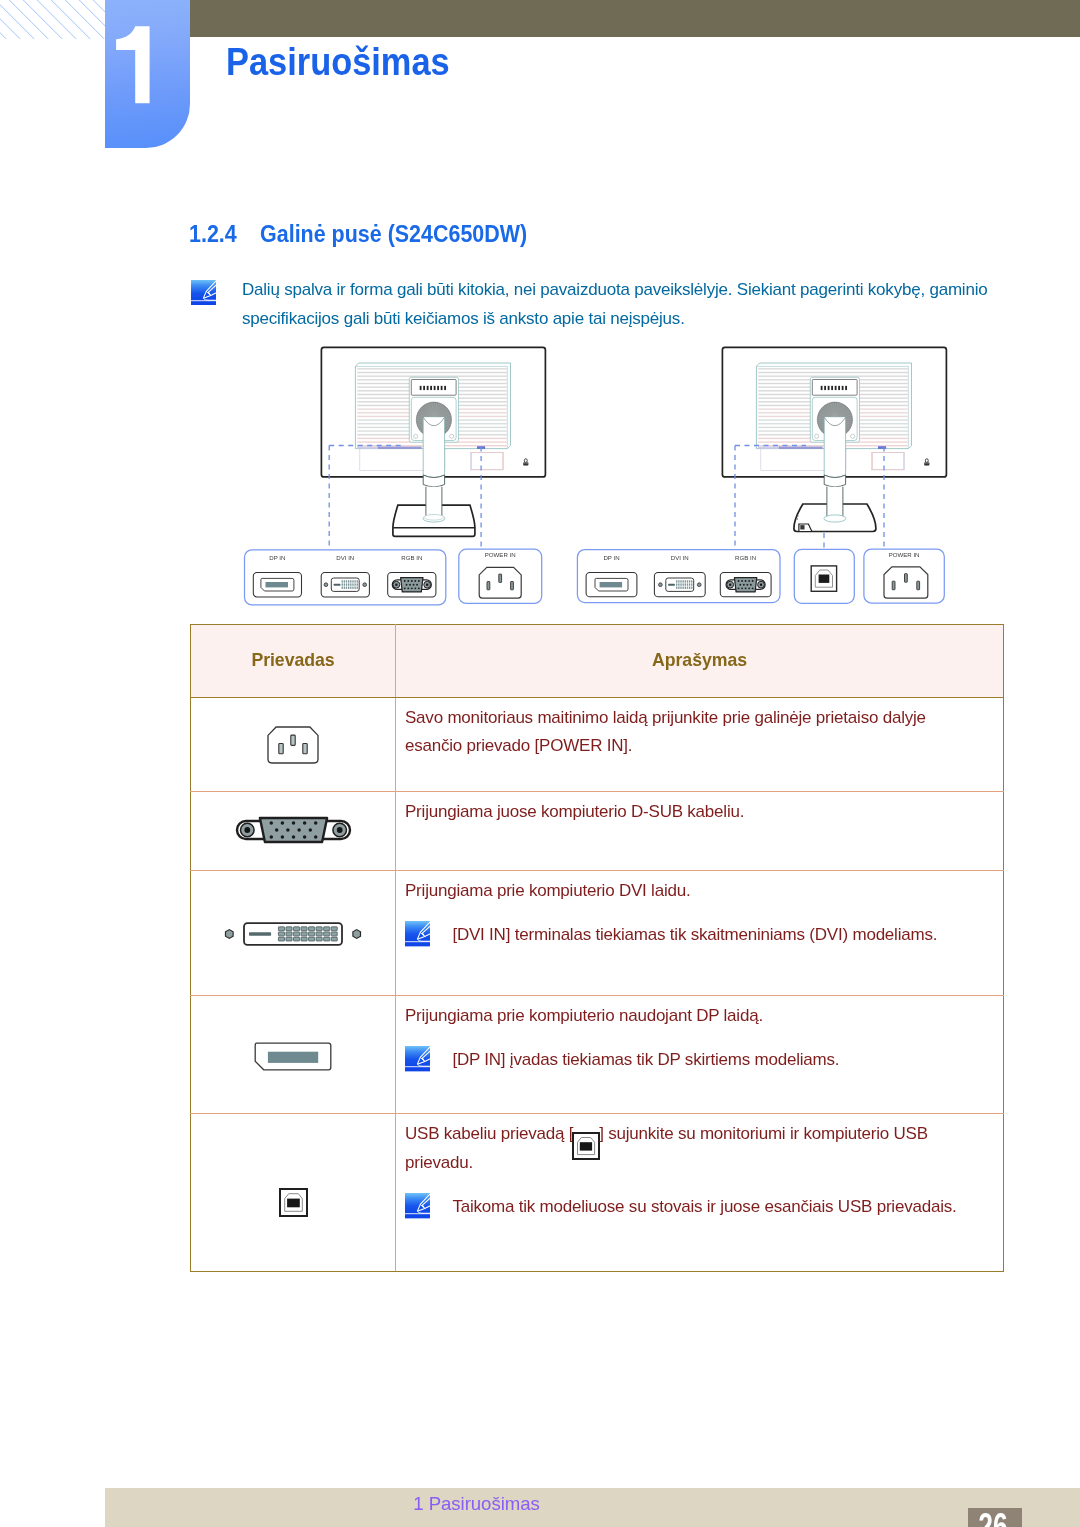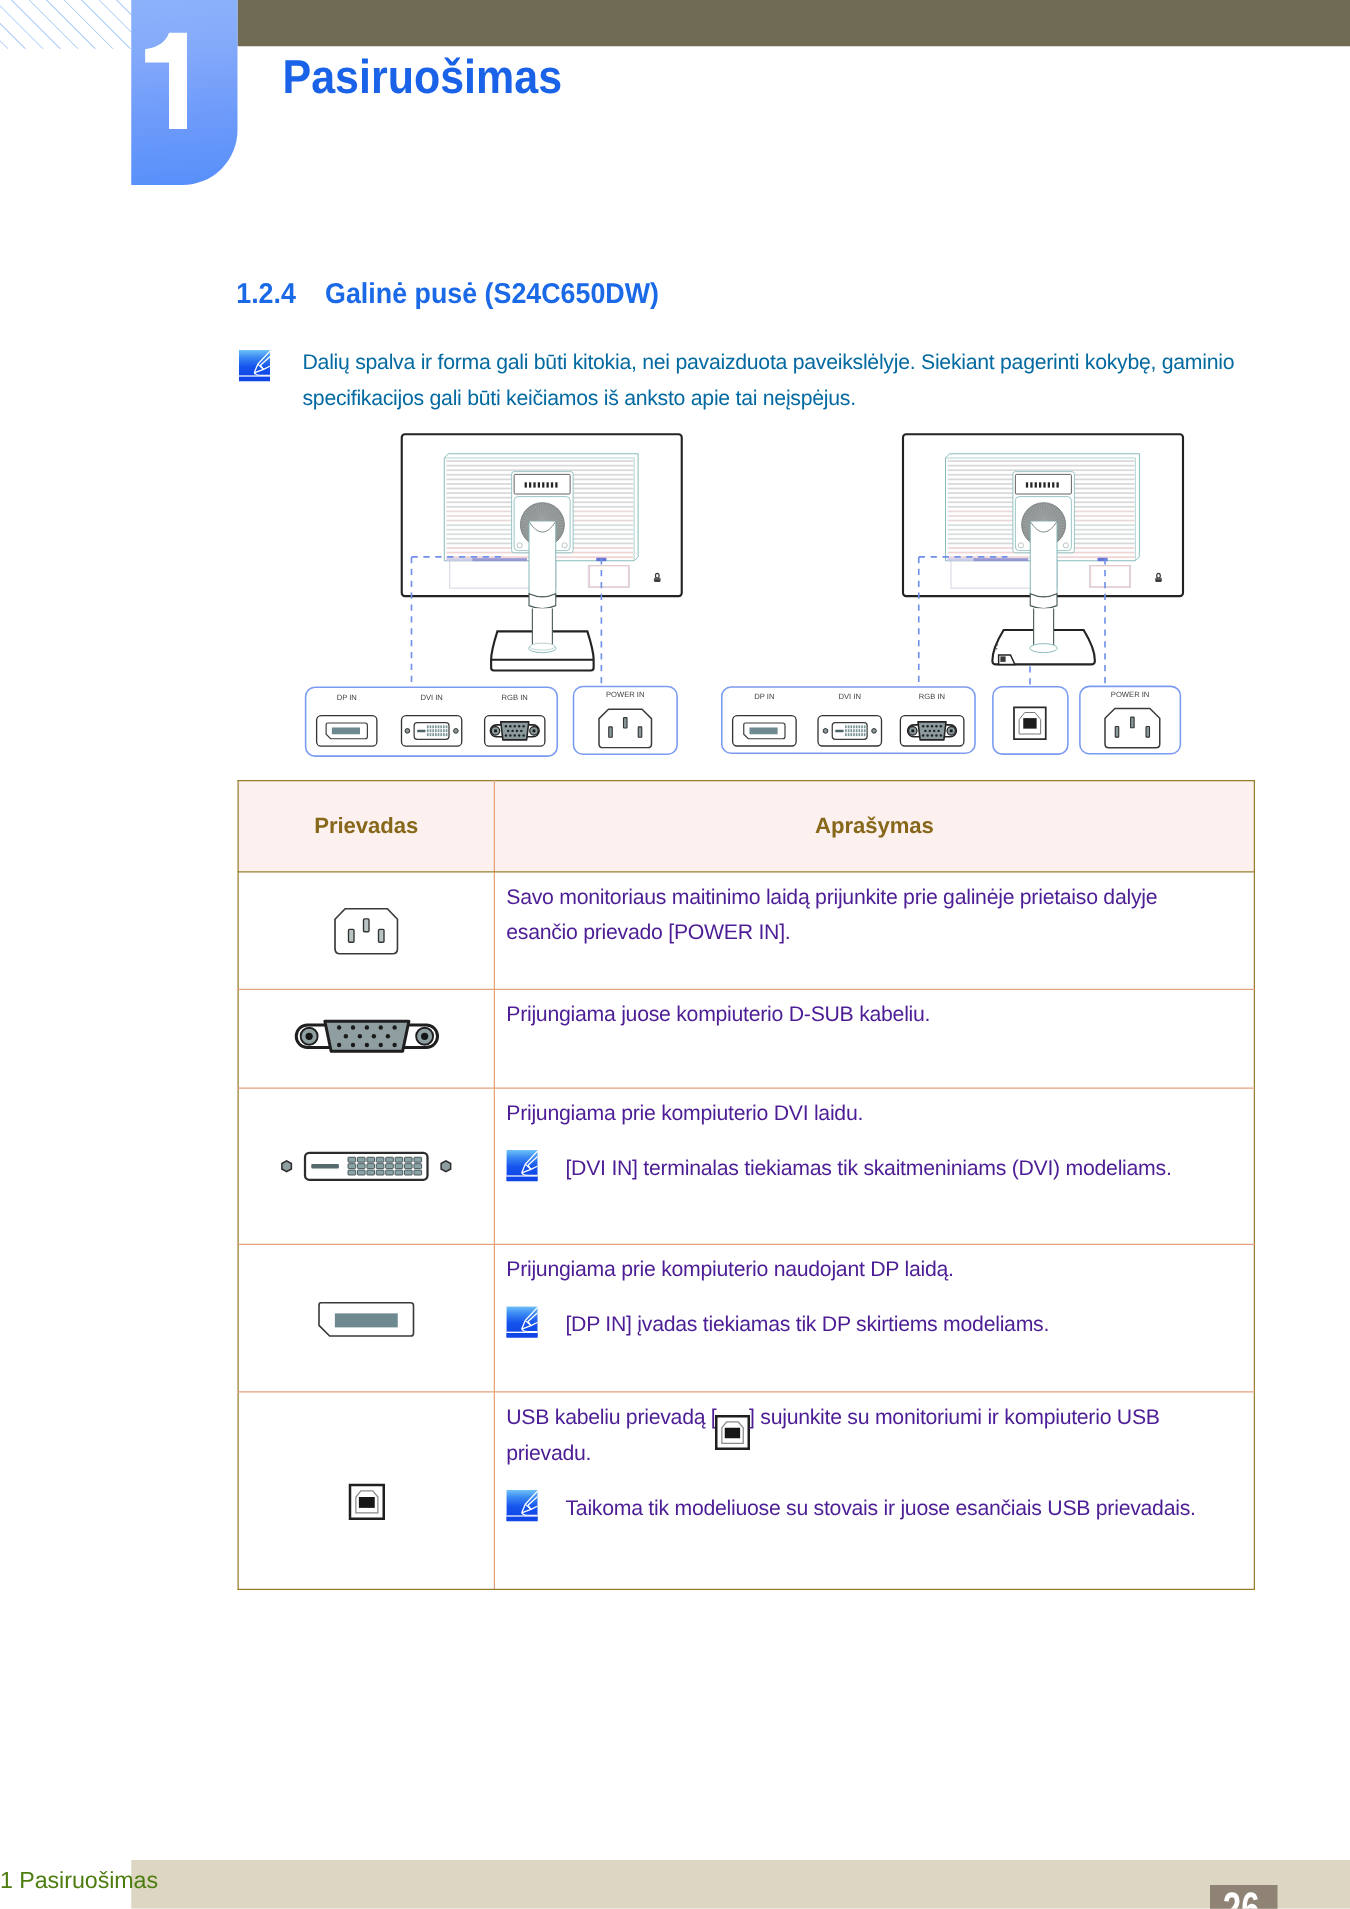--- a/index.html
+++ b/index.html
@@ -43,33 +43,33 @@
   
   .tbl{position:absolute;left:190px;top:623.5px;width:813px;border-collapse:collapse;
        table-layout:fixed;}
   .tbl td{border:1px solid #e4a27c;padding:16px;}
   .tbl .hdcell{background:#fcf1ef;color:#87671a;font-size:17.7px;font-weight:bold;
      height:40px;text-align:center;letter-spacing:-0.05px;line-height:37px;vertical-align:middle;}
   .tbl tr.hdr td{border-top:1.6px solid #9a7d2a;border-bottom:1.6px solid #9a7d2a;}
   .tbl td.c1{width:205px;text-align:center;vertical-align:middle;}
   .tbl td.c1 svg{margin:0 auto;}
   .tbl td.c1 .icw{display:inline-block;position:relative;}
-  .tbl td.c2{padding:6px 32px 0px 9px;vertical-align:top;color:#4c1d95;
+  .tbl td.c2{padding:6px 32px 0px 9px;vertical-align:top;color:#7f1d1d;
      font-size:17px;letter-spacing:-0.215px;line-height:28px;}
   .tbl td.lft{border-left:1.6px solid #9a7d2a;}
   .tbl td.rgt{border-right:1.6px solid #9a7d2a;}
   .tbl tr.last td{border-bottom:1.6px solid #9a7d2a;}
-  .subnote{display:flex;align-items:flex-start;margin-top:16px;}
+  .subnote{display:flex;align-items:center;margin-top:16px;}
   .subnote .ic{flex:0 0 auto;margin-left:0px;margin-right:22px;margin-top:-1px;}
   .inline-usb{display:inline-block;vertical-align:-10px;margin:0 -2px;height:18px;}
 
   
   .foot-bar{position:absolute;left:105px;top:1488px;width:975px;height:39px;background:#dcd6c3;}
-  .foot-txt{position:absolute;left:0;top:1493px;width:953px;text-align:left;
-     color:#4d7c0f;font-size:18.6px;letter-spacing:-0.05px;}
+  .foot-txt{position:absolute;left:0;top:1493px;width:953px;text-align:center;
+     color:#8b5cf6;font-size:18.6px;letter-spacing:-0.05px;}
   .foot-num{position:absolute;left:968px;top:1488px;width:54px;height:39px;
      background:#8f8376;overflow:hidden;margin-top:20px;}
   .foot-num span{display:block;color:#fff;font-size:36.5px;font-weight:bold;
      line-height:1;position:absolute;left:24.5px;top:1px;transform:translateX(-50%) scaleX(.725);}
 </style>
 </head>
 <body>
 
 <div class="page">
 

